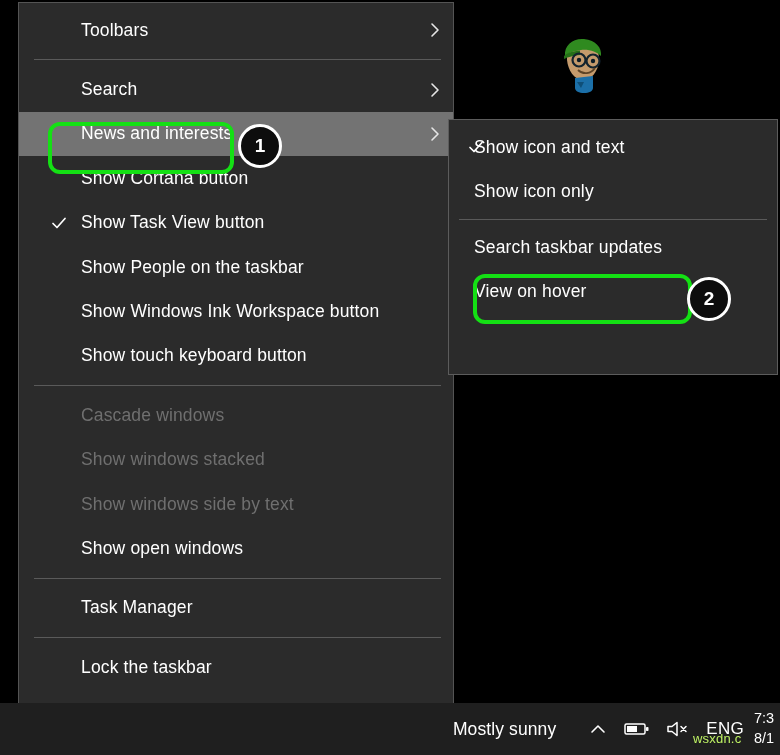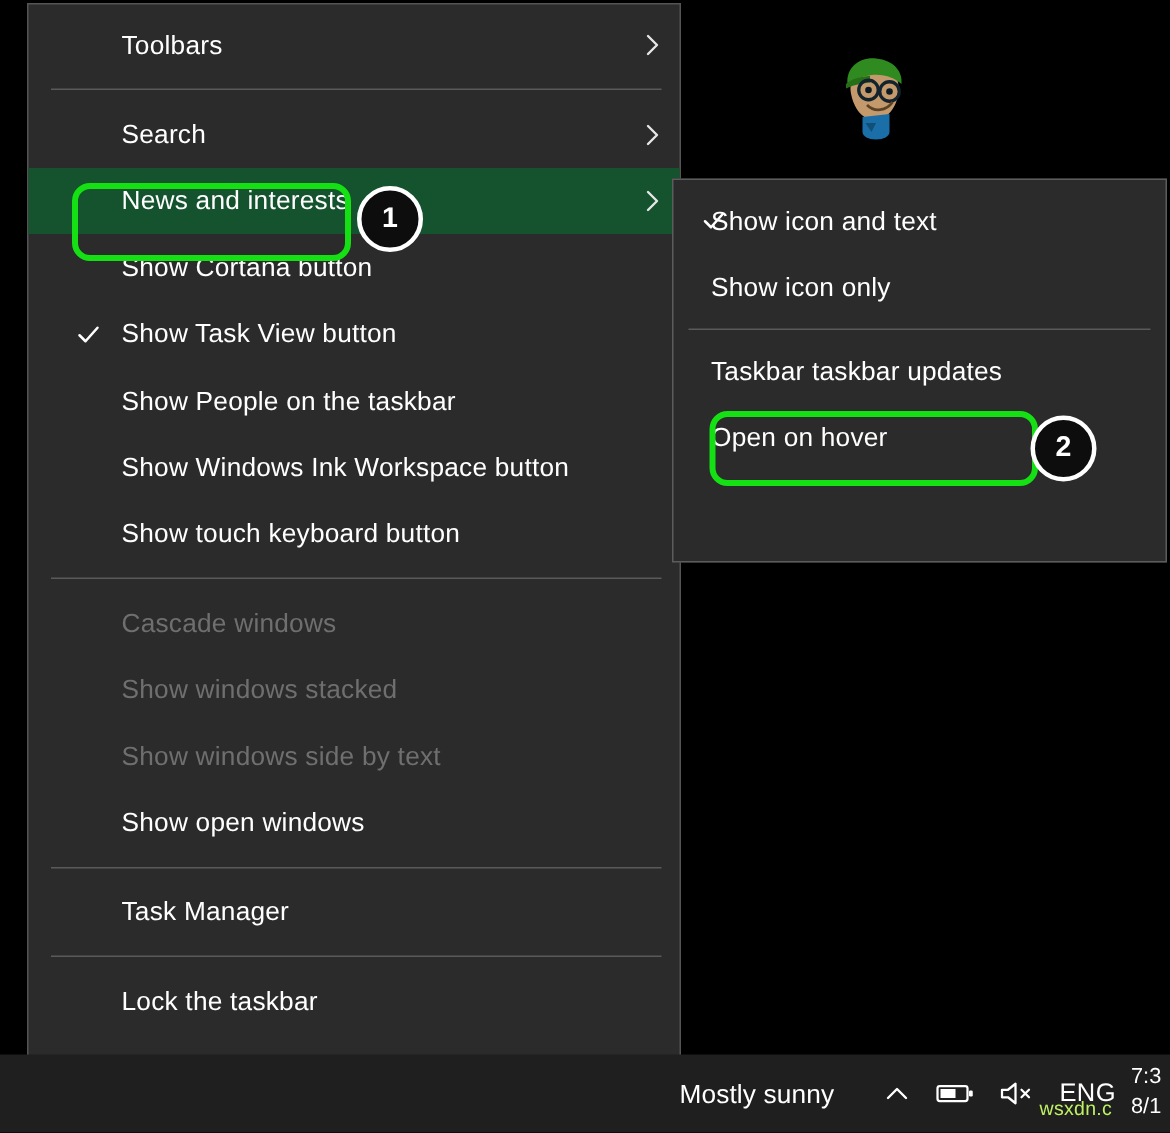--- a/index.html
+++ b/index.html
@@ -111,21 +111,21 @@
     display: flex;
     align-items: center;
     color: #ffffff;
     font-size: 17.5px;
     letter-spacing: 0.15px;
     box-sizing: border-box;
     padding-left: 62px;
     white-space: nowrap;
   }
   .menu-item.disabled { color: #6f6f6f; }
-  .menu-item.highlight { background: #14532d; align-items: center; }
+  .menu-item.highlight { background: #737373; align-items: center; }
   .menu-item .check {
     position: absolute;
     left: 32px;
     top: 50%;
     transform: translateY(-50%);
     width: 16px;
     height: 16px;
     display: flex;
     align-items: center;
     justify-content: center;
@@ -378,25 +378,25 @@
       <span class="sub-label">Show icon and text</span>
     </div>
 
     <div class="sub-item">
       <span class="sub-label">Show icon only</span>
     </div>
 
     <div class="separator"></div>
 
     <div class="sub-item">
-      <span class="sub-label">Taskbar taskbar updates</span>
+      <span class="sub-label">Search taskbar updates</span>
     </div>
 
     <div class="sub-item">
-      <span class="sub-label">Open on hover</span>
+      <span class="sub-label">View on hover</span>
     </div>
 
   </div>
 
   <div id="taskbar">
     <span id="weather-text">Mostly sunny</span>
 
     <span class="tray-icon">
       <svg viewBox="0 0 20 20" width="20" height="20">
           <path d="M4 13 L10 7 L16 13" fill="none" stroke="#ffffff" stroke-width="1.6" stroke-linecap="round" stroke-linejoin="round"></path>

